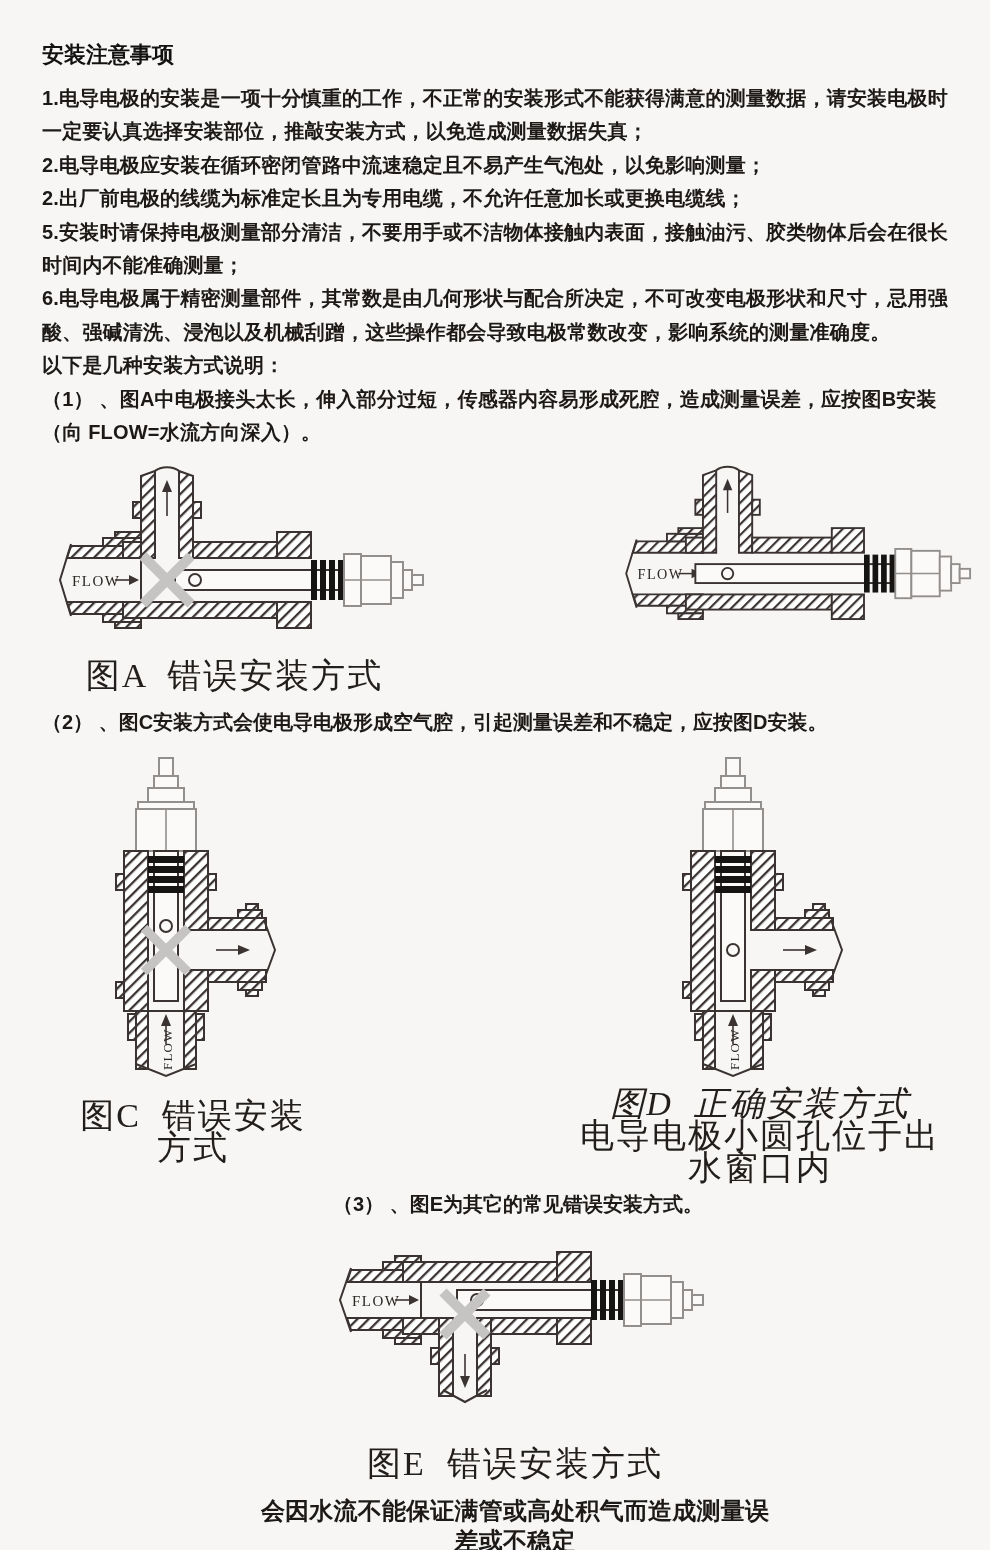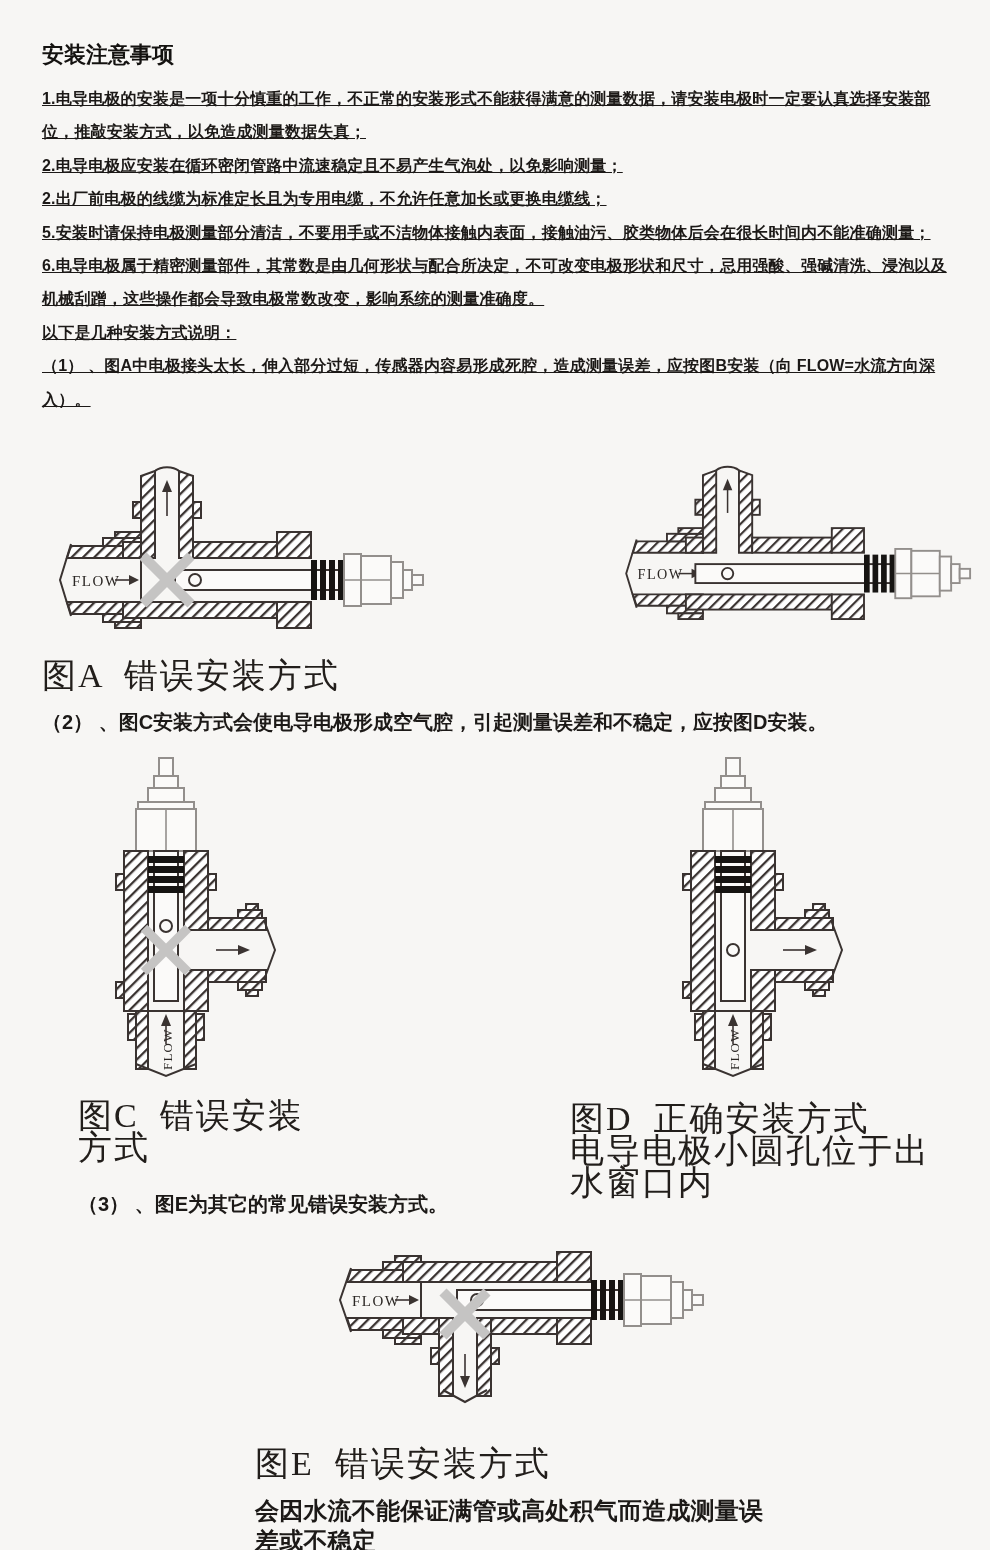--- a/index.html
+++ b/index.html
@@ -1,26 +1,26 @@
 <!DOCTYPE html>
 <html><head>
 <meta charset="utf-8">
 <style>
   html,body{margin:0;padding:0;background:#f7f6f4;}
   .page{position:relative;width:990px;height:1550px;background:#f7f6f4;
         font-family:"Liberation Sans",sans-serif;color:#1c1917;overflow:hidden;}
   .textblock{position:absolute;left:42px;top:40px;width:916px;}
   .title{font-size:22px;font-weight:700;margin:0 0 12px 0;color:#141210;}
-  .notes p{margin:0;font-size:16px;font-weight:700;line-height:33.4px;letter-spacing:.2px;text-decoration:underline;}
+  .notes p{margin:0;font-size:20px;font-weight:700;line-height:33.4px;letter-spacing:.2px;}
   .para{position:absolute;font-size:20px;font-weight:700;line-height:33.4px;width:916px;left:42px;}
-  .fig{position:absolute;margin:0;text-align:left;}
+  .fig{position:absolute;margin:0;text-align:center;}
   .fig svg{display:block;margin:0 auto;}
   .cap{font-family:"Liberation Serif",serif;font-size:34px;color:#221e1b;
        letter-spacing:2px;white-space:pre-wrap;line-height:32px;}
-  .cap.m14{margin-top:14px;} .cap.m12{margin-top:12px;} .cap.m2{margin-top:17px;}
+  .cap.m14{margin-top:14px;} .cap.m12{margin-top:12px;} .cap.m2{margin-top:2px;font-style:italic;}
   .subnote{font-size:24px;font-weight:700;line-height:30px;margin-top:16px;letter-spacing:.2px;}
   
   .h{fill:url(#hatch);stroke:#3a3331;stroke-width:2;}
   .ln{stroke:#3a3331;stroke-width:2;fill:none;}
   .thin{stroke:#3a3331;stroke-width:1.6;fill:none;}
   .wh{fill:#fbfaf9;stroke:#3a3331;stroke-width:2;}
   .gl{fill:#fbfaf9;stroke:#938f8c;stroke-width:2;}
   .gln{stroke:#938f8c;stroke-width:1.6;fill:none;}
   .bk{fill:#161412;stroke:none;}
   .x line{stroke:#c5c4c3;stroke-width:10;stroke-linecap:butt;}
@@ -281,21 +281,21 @@
           <line class="thin" x1="78" y1="288" x2="78" y2="268"></line>
           <polygon class="ah" points="78,258 73,270 83,270"></polygon>
         </g>
         <text class="flowv" transform="translate(84,314) rotate(-90)">FLOW</text>
       </g>
     </svg>
     <figcaption class="cap m2">图D  正确安装方式</figcaption>
     <figcaption class="cap">电导电极小圆孔位于出水窗口内</figcaption>
   </figure>
 
-  <div class="para" style="top:1188px;padding-left:36px;width:880px;">（3） 、图E为其它的常见错误安装方式。</div>
+  <div class="para" style="top:1188px;padding-left:36px;width:880px;text-align:center;">（3） 、图E为其它的常见错误安装方式。</div>
 
   <figure class="fig" style="left:255px;top:1248px;width:520px;">
     <svg width="380" height="200" viewBox="0 0 380 200">
       <g>
         <polygon class="h" points="26,22 96,22 96,34 22,34"></polygon>
         <polygon class="h" points="22,70 96,70 96,82 26,82"></polygon>
         <polyline class="ln" points="26,20 15,52 26,84"></polyline>
         <rect class="h" x="58" y="14" width="38" height="8"></rect>
         <rect class="h" x="70" y="8" width="26" height="6"></rect>
         <rect class="h" x="58" y="82" width="38" height="8"></rect>

